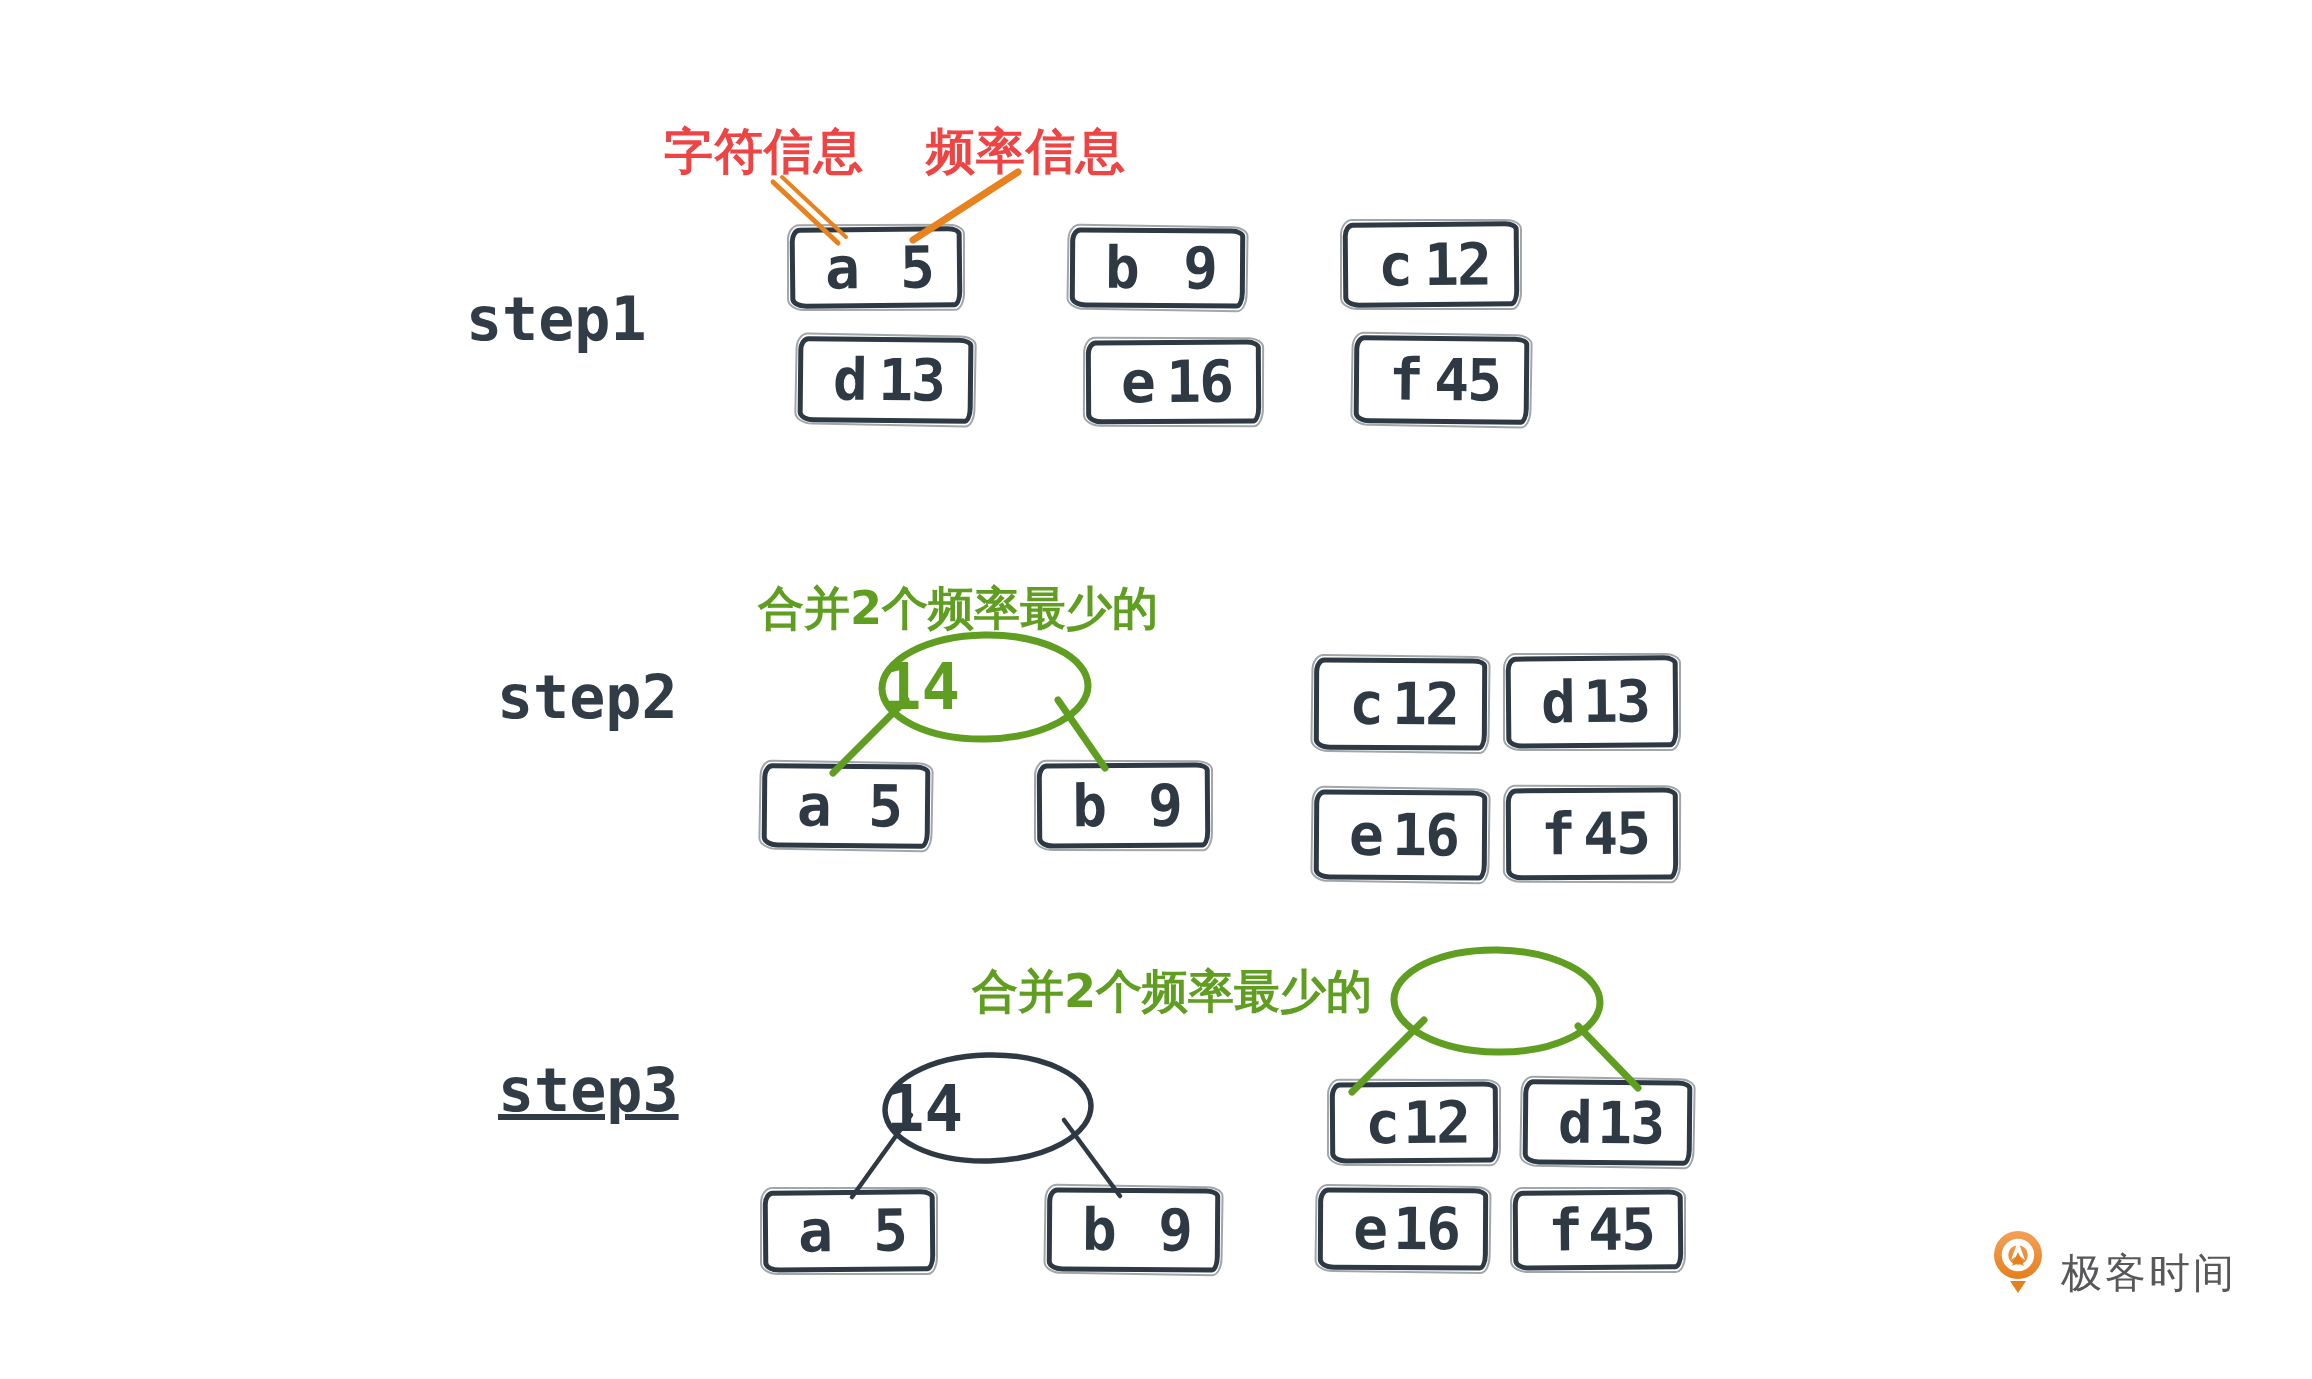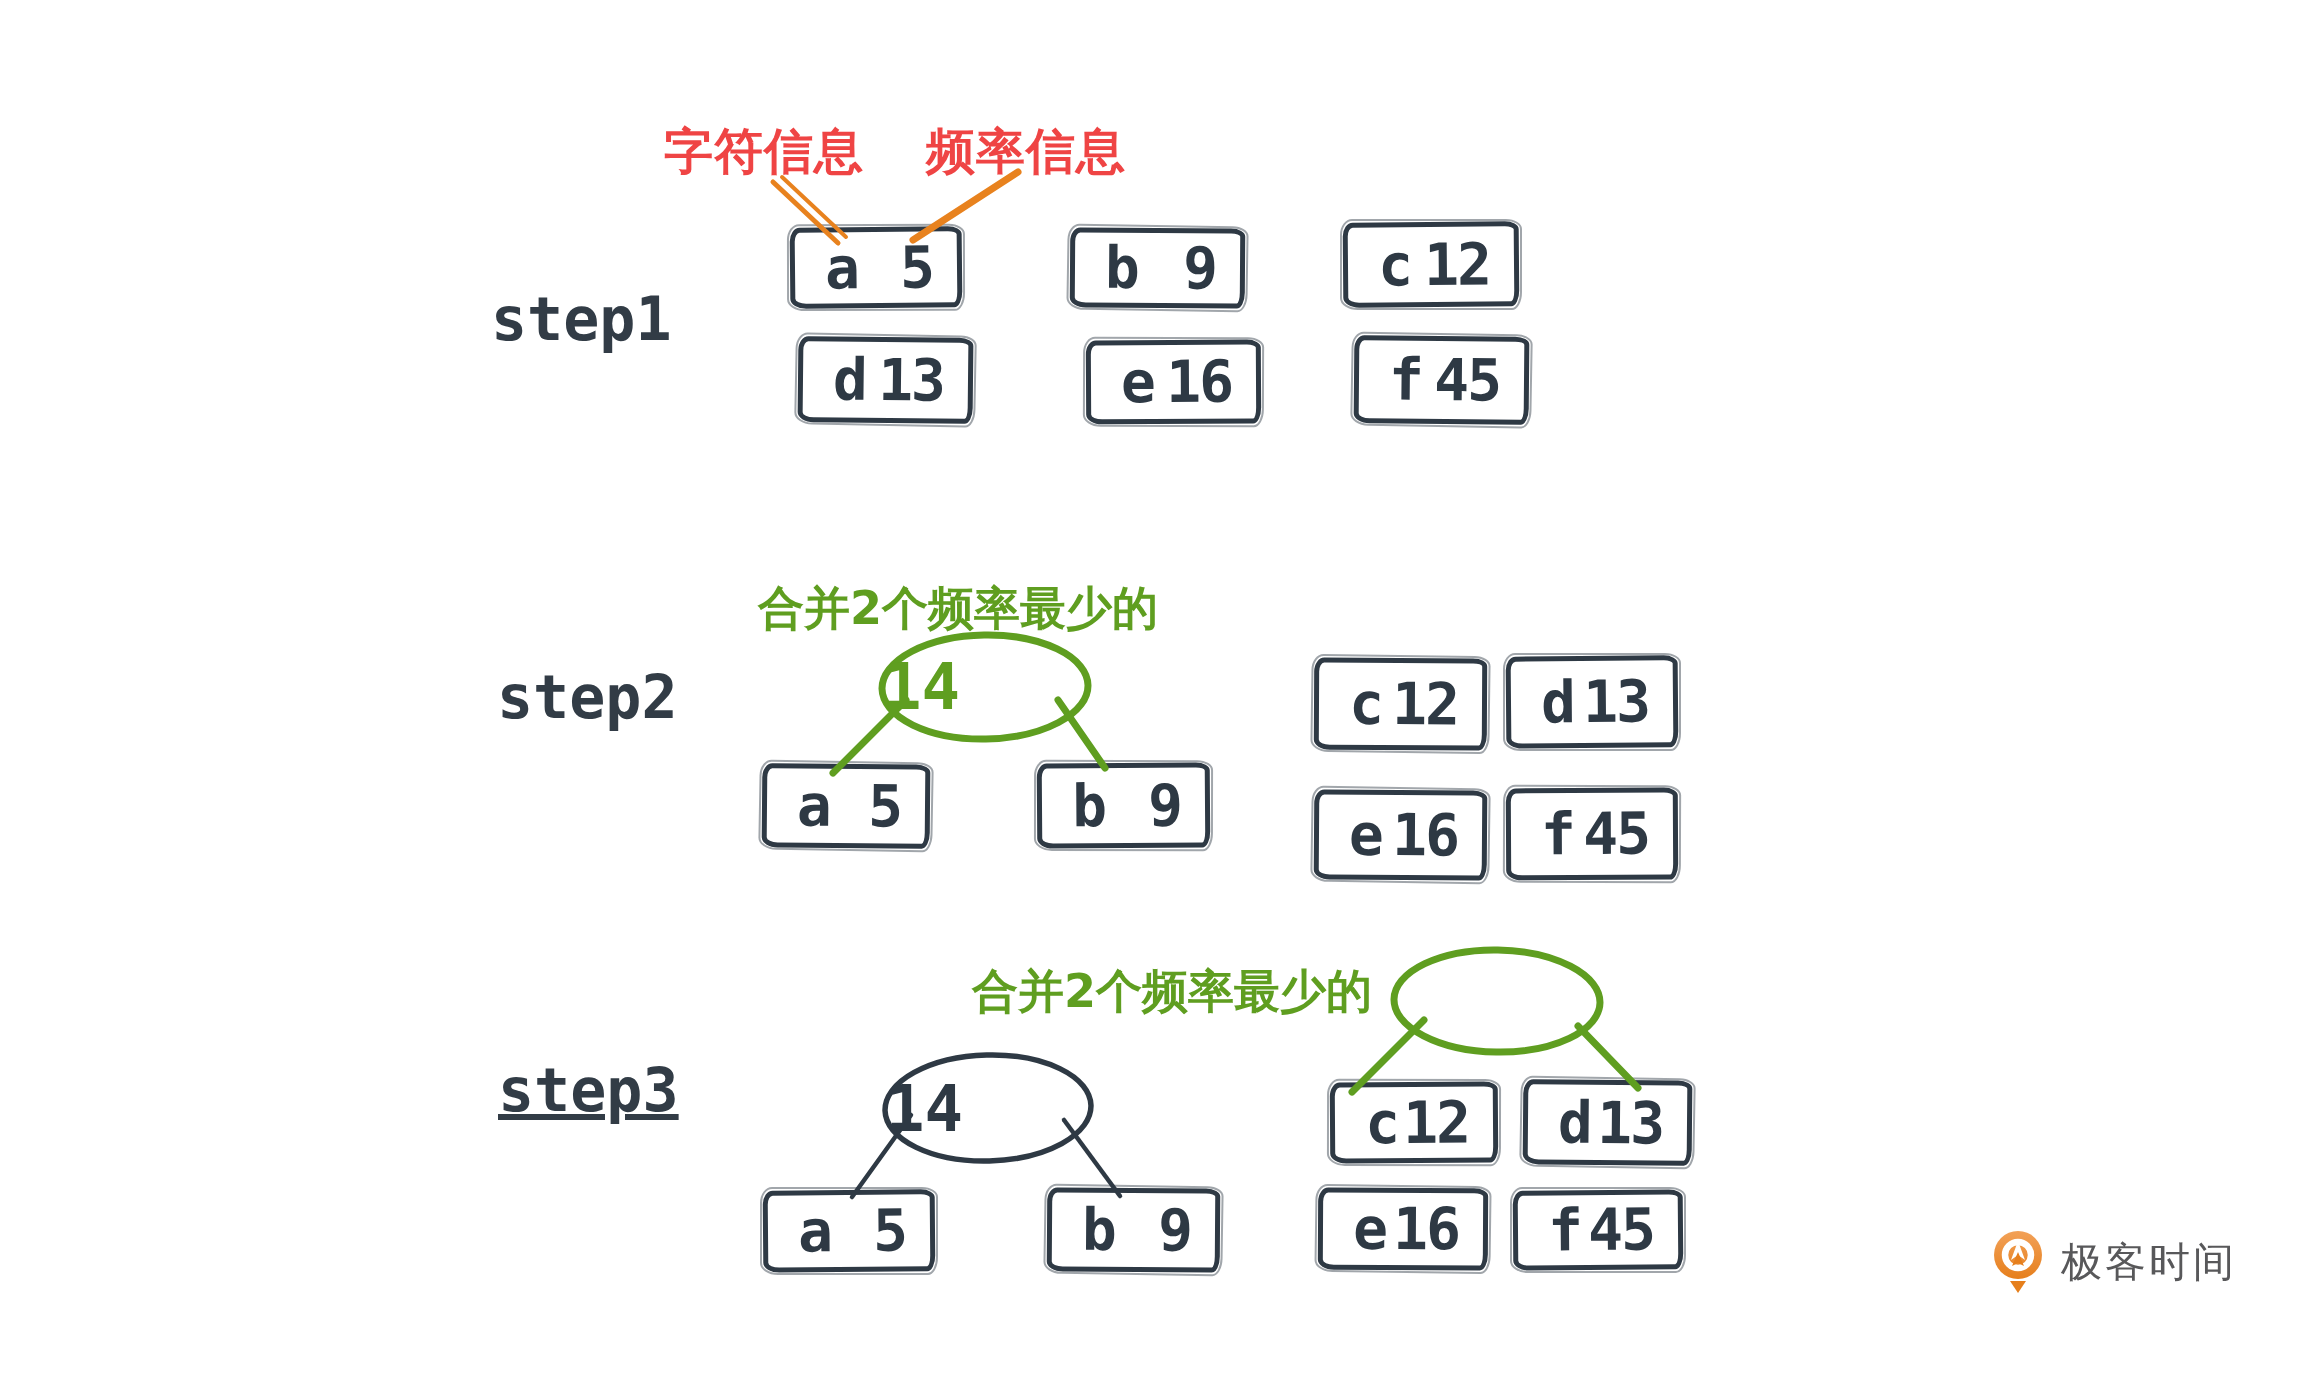--- a/index.html
+++ b/index.html
@@ -48,21 +48,21 @@
   .p-s3d{left:1523px;top:1080px;width:169px;height:85px;transform:rotate(.5deg);}
   .p-s3e{left:1318px;top:1188px;width:170px;height:82px;transform:rotate(.3deg);}
   .p-s3f{left:1513px;top:1190px;width:170px;height:80px;transform:rotate(-.5deg);}
 
   
   .steplabel{
     position:absolute;z-index:2;color:#323c46;
     font-family:"DejaVu Sans Mono","Liberation Mono",monospace;
     font-weight:600;font-size:60px;line-height:1;
   }
-  .p-lab1{left:491px;top:289px;}
+  .p-lab1{left:466px;top:289px;}
   .p-lab2{left:497px;top:667px;}
   .p-lab3{left:498px;top:1060px;text-decoration:underline;}
 
   
   .ann{
     position:absolute;z-index:4;color:#ef4444;font-weight:700;font-size:49px;line-height:1;
     letter-spacing:1px;
   }
   .p-charlab{left:664px;top:127px;}
   .p-freqlab{left:926px;top:127px;}
@@ -79,21 +79,21 @@
     position:absolute;z-index:6;width:204px;height:84px;line-height:84px;text-align:left;
     font-family:"DejaVu Sans Mono","Liberation Mono",monospace;font-weight:bold;font-size:64px;
   }
   .green{color:#5f9e20;}
   .ink{color:#2e3944;}
   .p-v14s2{left:883px;top:645px;}
   .p-v25s3{left:1395px;top:960px;}
   .p-v14s3{left:886px;top:1067px;}
 
   
-  .logo{position:absolute;left:1991px;top:1230px;z-index:2;display:flex;align-items:center;gap:16px;}
+  .logo{position:absolute;left:1991px;top:1230px;z-index:2;display:flex;align-items:flex-end;gap:16px;}
   .logo .logo-text{
     color:#58585a;font-size:41px;font-weight:500;letter-spacing:3px;line-height:1;
   }
 </style>
 </head>
 <body>
 
 <div id="canvas">
 
   <svg class="overlay" viewBox="0 0 2312 1379">

